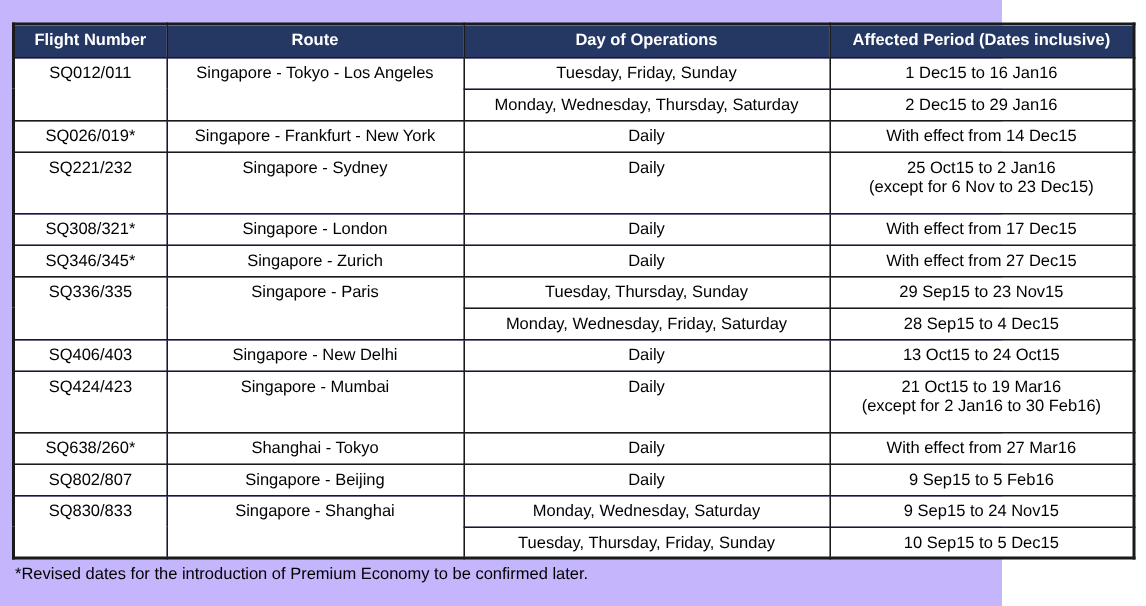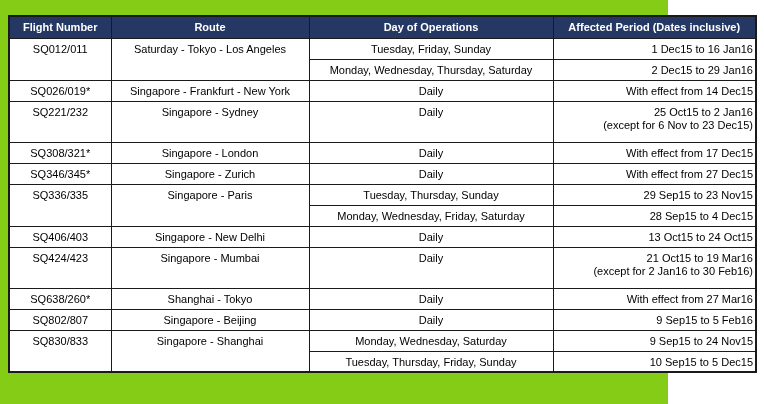--- a/index.html
+++ b/index.html
@@ -8,21 +8,21 @@
     background: #ffffff;
     width: 764px;
     height: 404px;
     font-family: "Liberation Sans", sans-serif;
     overflow: hidden;
   }
   .page {
     position: relative;
     width: 668px;
     height: 404px;
-    background: #84cc16;
+    background: #c4b5fd;
   }
   .table-wrap {
     position: absolute;
     left: 8px;
     top: 15px;
   }
   table.schedule {
     border-collapse: collapse;
     table-layout: fixed;
     width: 747px;
@@ -46,21 +46,21 @@
     padding: 2px 2px;
     vertical-align: middle;
   }
   table.schedule td {
     vertical-align: top;
     padding: 4px 2px 2px 2px;
     background: #ffffff;
   }
   tr.row-normal { height: 21px; margin-left: 28px; }
   tr.row-tall   { height: 41px; }
-  .period-line { display: block; text-align: right; }
+  .period-line { display: block; }
   .footnote {
     position: absolute;
     left: 10px;
     top: 377px;
     font-size: 11px;
     line-height: 13px;
     color: #000000;
     white-space: nowrap;
   }
 </style>
@@ -80,21 +80,21 @@
         <tr id="header-row">
             <th>Flight Number</th>
             <th>Route</th>
             <th>Day of Operations</th>
             <th>Affected Period (Dates inclusive)</th>
           </tr>
       </thead>
       <tbody id="table-body">
           <tr class="row-normal">
             <td rowspan="2">SQ012/011</td>
-            <td rowspan="2">Saturday - Tokyo - Los Angeles</td>
+            <td rowspan="2">Singapore - Tokyo - Los Angeles</td>
             <td>Tuesday, Friday, Sunday</td>
             <td>
               <span class="period-line">1 Dec15 to 16 Jan16</span>
             </td>
           </tr>
           <tr class="row-normal">
             <td>Monday, Wednesday, Thursday, Saturday</td>
             <td>
               <span class="period-line">2 Dec15 to 29 Jan16</span>
             </td>
@@ -189,13 +189,14 @@
           </tr>
           <tr class="row-normal">
             <td>Tuesday, Thursday, Friday, Sunday</td>
             <td>
               <span class="period-line">10 Sep15 to 5 Dec15</span>
             </td>
           </tr>
         </tbody>
     </table>
   </div>
+  <div class="footnote">*Revised dates for the introduction of Premium Economy to be confirmed later.</div>
 </div>
 
 </body></html>

